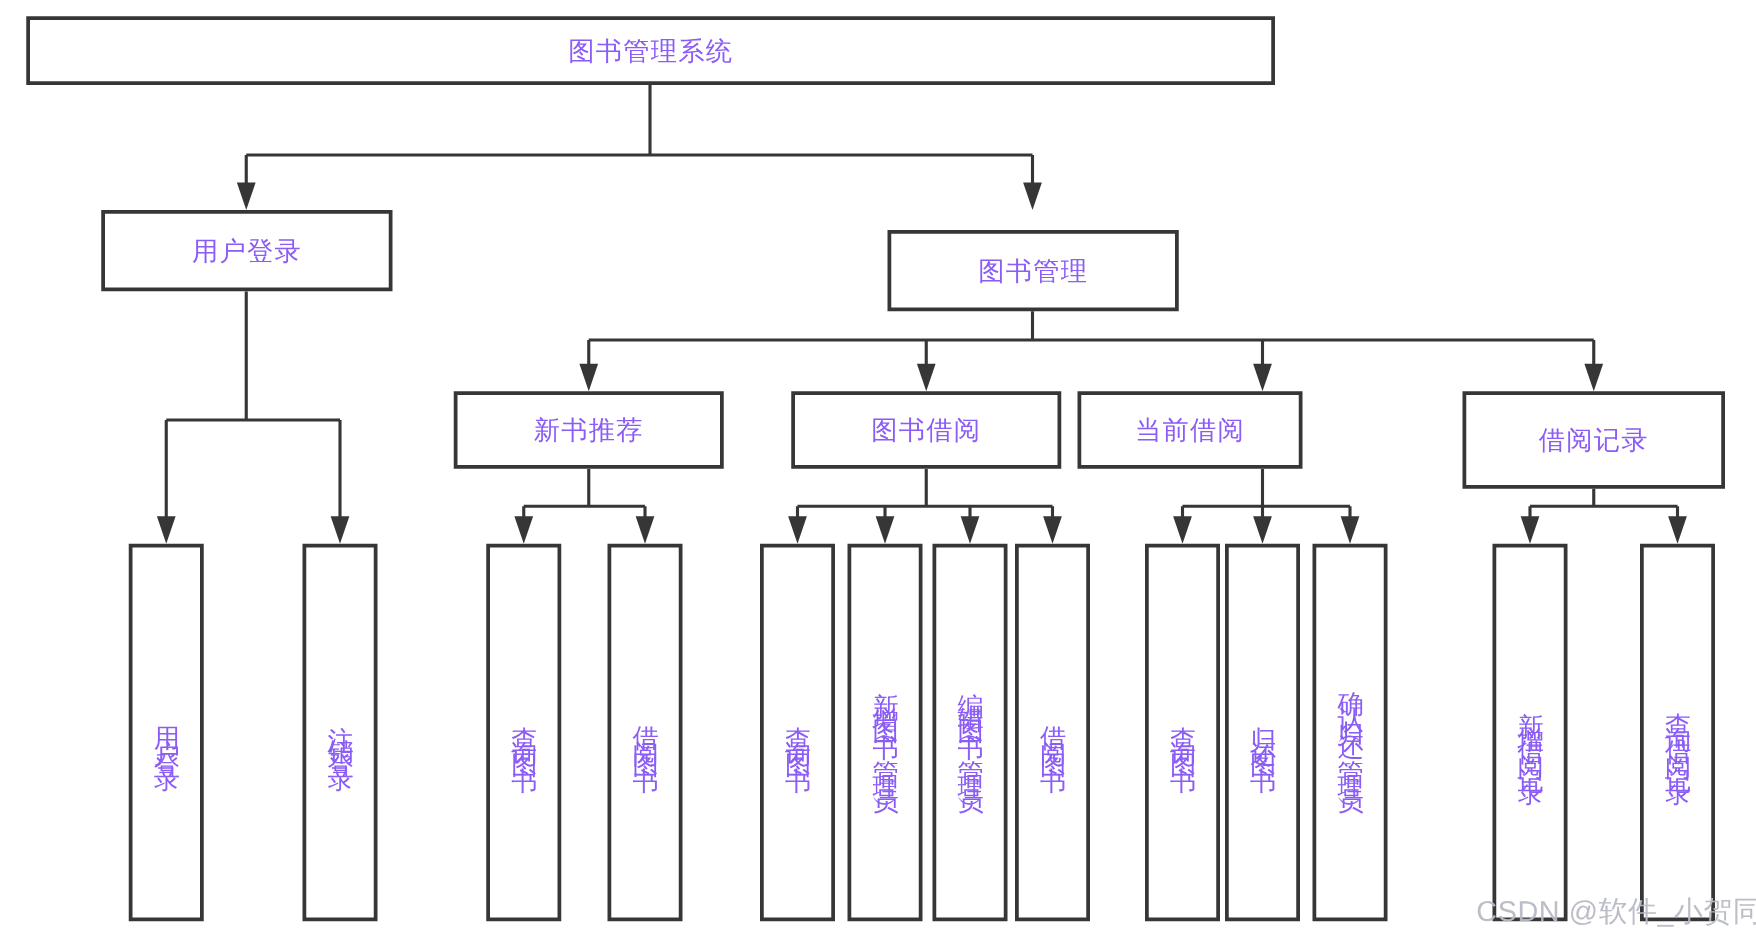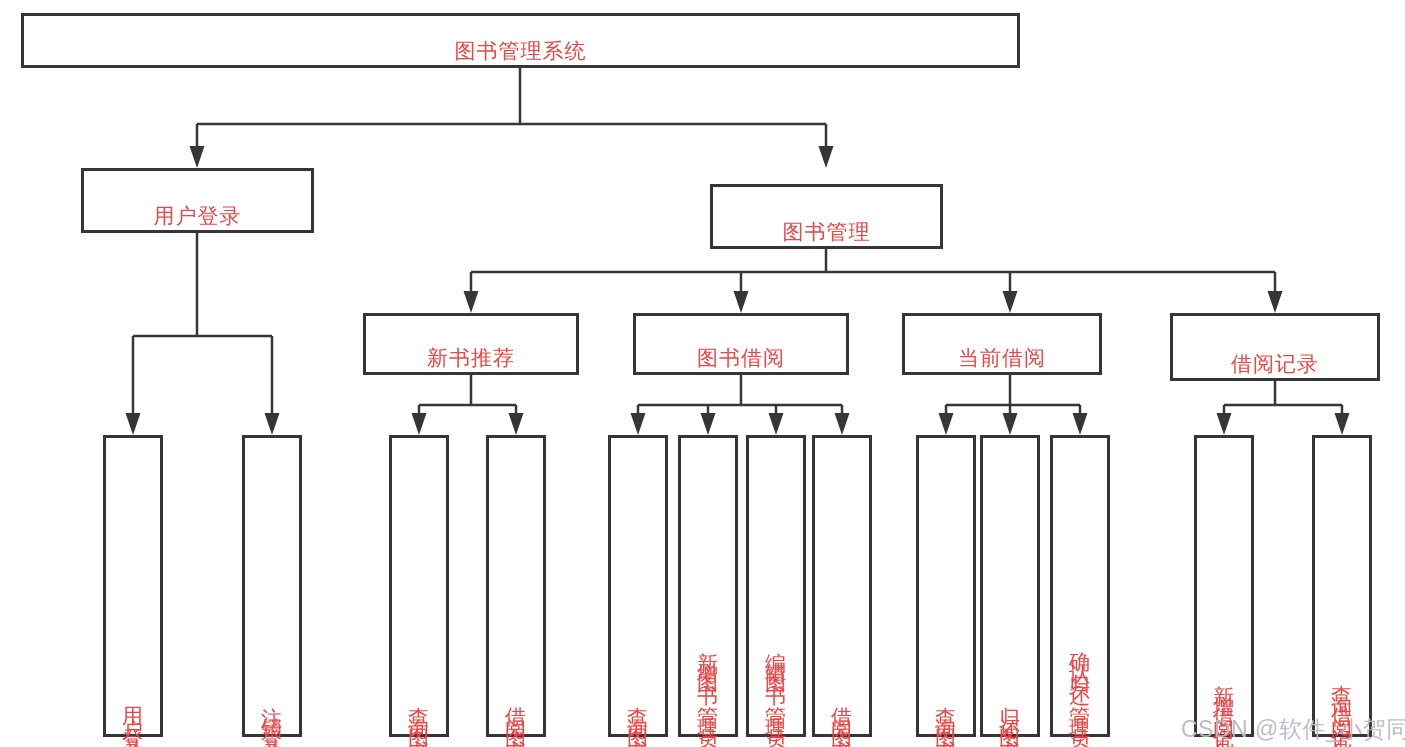--- a/index.html
+++ b/index.html
@@ -11,23 +11,23 @@
     background: #ffffff;
     font-family: "Liberation Sans", "DejaVu Sans", sans-serif;
     overflow: hidden;
   }
   #wires { position: absolute; left: 0; top: 0; z-index: 1; }
   .node {
     position: absolute;
     border: 3px solid #363636;
     background: #ffffff;
     display: flex;
-    align-items: flex-end;
+    align-items: center;
     justify-content: center;
-    color: #ef4444;
+    color: #8b5cf6;
     z-index: 2;
   }
   .hbox { font-size: 21px; letter-spacing: 1px; }
   .vbox {
     font-size: 21px;
   }
   .vbox .vtext {
     writing-mode: vertical-rl;
     text-orientation: mixed;
     letter-spacing: 11px;
@@ -138,24 +138,24 @@
   <div class="node hbox" style="left:710px; top:184px; width:233px; height:65px;">
     <span>图书管理</span>
   </div>
 
   <div class="node hbox" style="left:363px; top:313px; width:216px; height:62px;">
     <span>新书推荐</span>
   </div>
   <div class="node hbox" style="left:633px; top:313px; width:216px; height:62px;">
     <span>图书借阅</span>
   </div>
-  <div class="node hbox" style="left:902px; top:313px; width:200px; height:62px;">
+  <div class="node hbox" style="left:862px; top:313px; width:180px; height:62px;">
     <span>当前借阅</span>
   </div>
-  <div class="node hbox" style="left:1170px; top:313px; width:210px; height:68px;">
+  <div class="node hbox" style="left:1170px; top:313px; width:210px; height:78px;">
     <span>借阅记录</span>
   </div>
 
   <div class="node vbox" style="left:103px; top:435px; width:60px; height:302px;">
     <span class="vtext">用户登录</span>
   </div>
   <div class="node vbox" style="left:242px; top:435px; width:60px; height:302px;">
     <span class="vtext">注销登录</span>
   </div>
 

